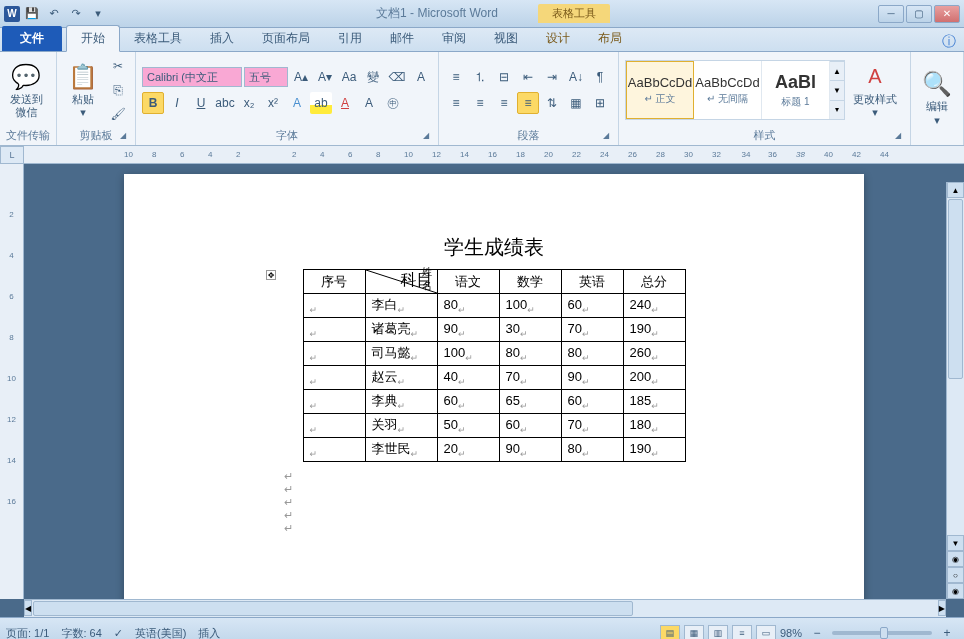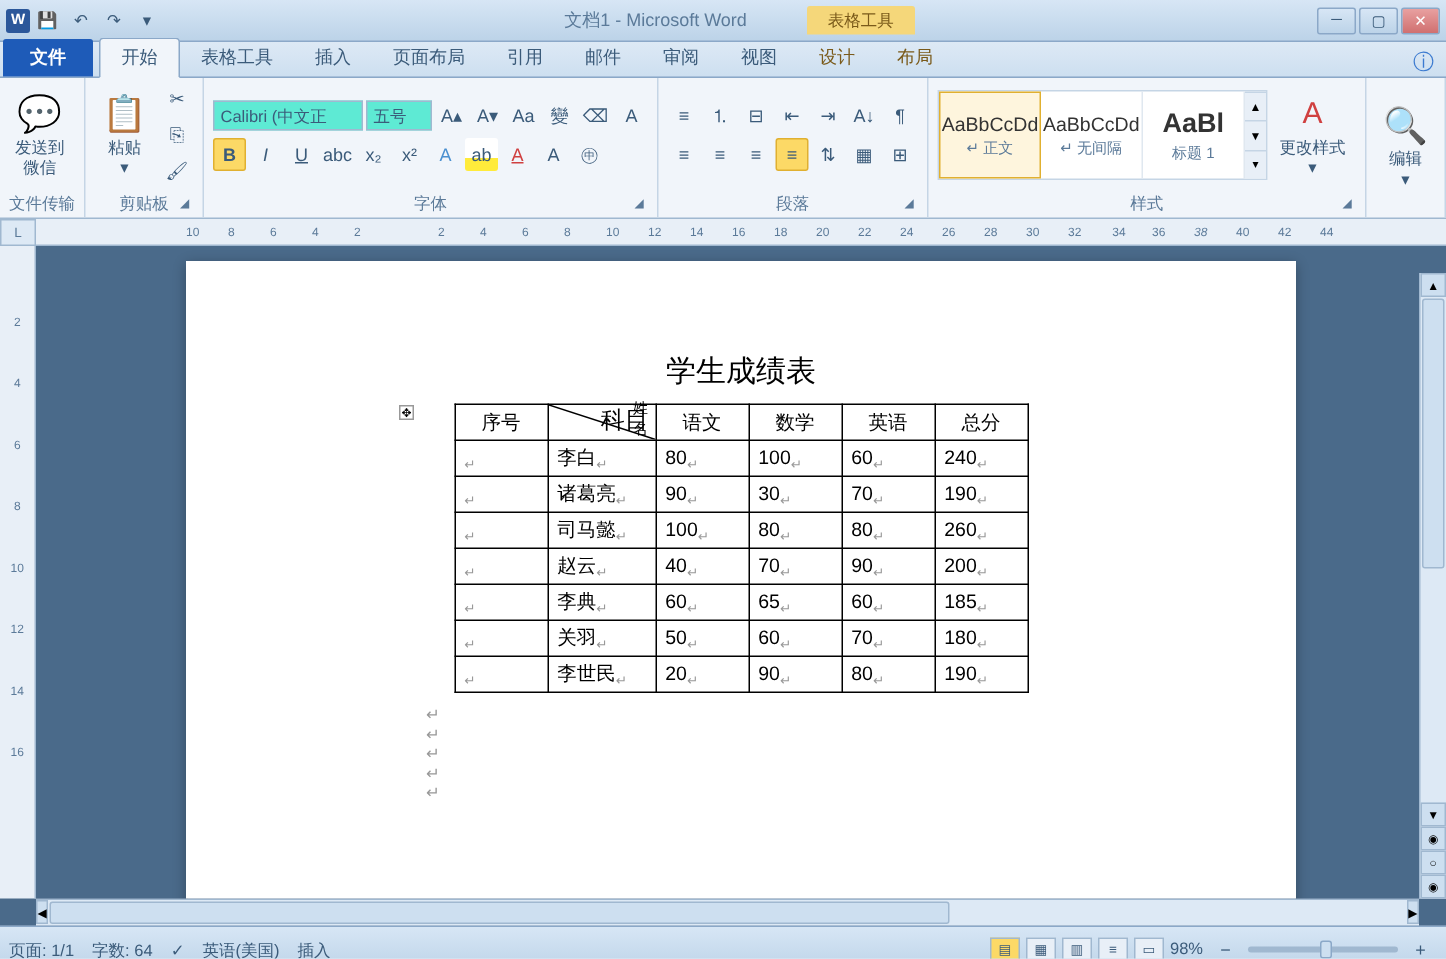--- a/index.html
+++ b/index.html
@@ -30,21 +30,21 @@
 .group { border-right: 1px solid #c5d5e5; padding: 2px 6px 0; display: flex; flex-direction: column; height: 100%; }
 .group-content { flex: 1; display: flex; align-items: center; gap: 4px; }
 .group-label { font-size: 11px; color: #5b7a99; text-align: center; padding: 2px 0; position: relative; }
 .group-launcher { position: absolute; right: 0; bottom: 2px; width: 12px; height: 12px; font-size: 8px; color: #5b7a99; cursor: pointer; }
 .big-btn { display: flex; flex-direction: column; align-items: center; justify-content: center; padding: 2px 4px; cursor: pointer; border-radius: 3px; height: 72px; }
 .big-btn-icon { width: 32px; height: 32px; display: flex; align-items: center; justify-content: center; font-size: 24px; }
 .big-btn-label { font-size: 11px; color: #3b5b7a; text-align: center; line-height: 1.2; }
 .small-col { display: flex; flex-direction: column; gap: 2px; }
 .small-btn { width: 22px; height: 22px; display: flex; align-items: center; justify-content: center; font-size: 12px; color: #3b5b7a; cursor: pointer; border-radius: 2px; }
 .small-btn.active { background: #fcd966; border: 1px solid #e0b030; }
-.combo { height: 20px; border: 1px solid #a0b8d0; background: #5eead4; font-size: 11px; padding: 0 4px; color: #3b5b7a; display: flex; align-items: center; cursor: pointer; }
+.combo { height: 20px; border: 1px solid #a0b8d0; background: #f9a8d4; font-size: 11px; padding: 0 4px; color: #3b5b7a; display: flex; align-items: center; cursor: pointer; }
 .font-row { display: flex; gap: 2px; align-items: center; }
 .font-group-col { display: flex; flex-direction: column; gap: 4px; }
 .style-gallery { display: flex; border: 1px solid #c5d5e5; background: #fff; height: 60px; }
 .style-item { width: 68px; border-right: 1px solid #e0e8f0; display: flex; flex-direction: column; align-items: center; justify-content: center; cursor: pointer; padding: 2px; }
 .style-item.selected { border: 1px solid #e0b030; background: #fef5dd; }
 .style-preview { font-size: 13px; color: #333; }
 .style-preview.large { font-size: 18px; font-weight: bold; }
 .style-name { font-size: 10px; color: #5b7a99; margin-top: 2px; }
 .style-arrows { width: 14px; display: flex; flex-direction: column; background: #e8eff7; }
 .style-arrow { flex: 1; display: flex; align-items: center; justify-content: center; font-size: 8px; border-top: 1px solid #c5d5e5; cursor: pointer; }

